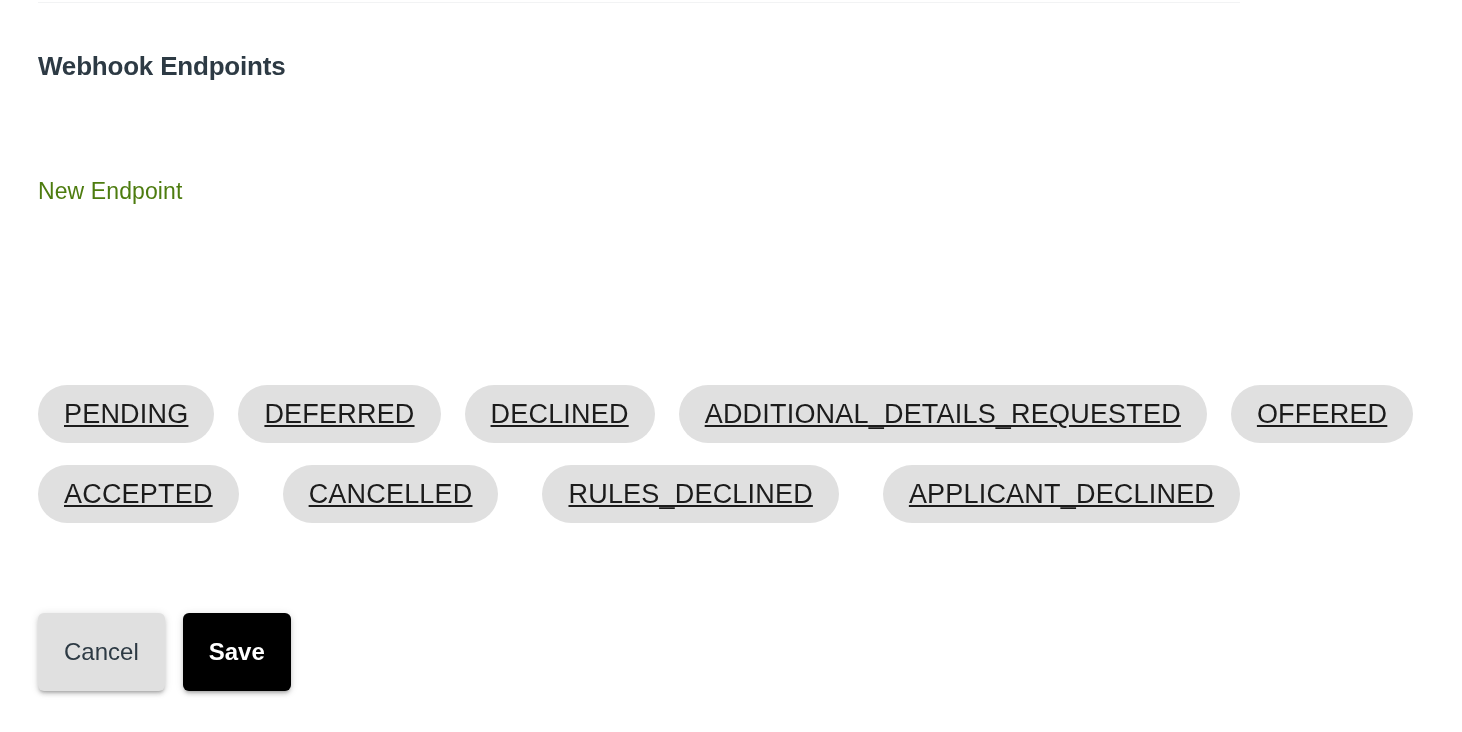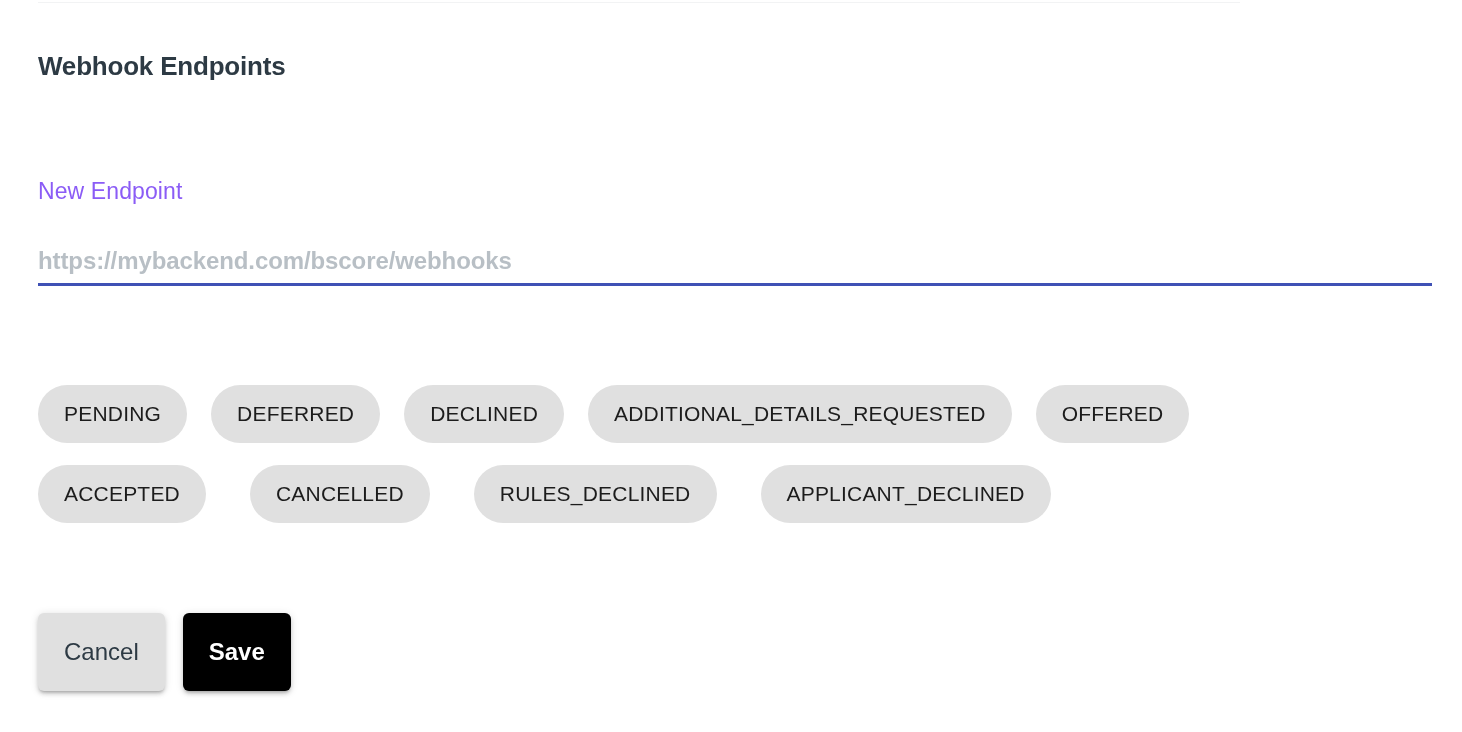--- a/index.html
+++ b/index.html
@@ -49,21 +49,21 @@
   
   .field {
     position: absolute;
     left: 38px;
     top: 176px;
     width: 1394px;
   }
   .field-label {
     font-size: 23px;
     font-weight: normal;
-    color: #8b5cf6;
+    color: #4d7c0f;
     line-height: 30px;
     letter-spacing: 0.1px;
     white-space: nowrap;
   }
   .field-input-wrap {
     margin-top: 38px;
     position: relative;
     height: 42px;
   }
   .field-input {
@@ -122,26 +122,27 @@
   .chip-row:last-child { margin-bottom: 0; gap: 44px; }
   .chip {
     display: inline-flex;
     align-items: center;
     justify-content: center;
     height: 58px;
     padding: 12px 26px;
     border-radius: 29px;
     background: #e0e0e0;
     color: #1c1c1c;
-    font-size: 21px;
+    font-size: 27px;
     font-weight: normal;
     letter-spacing: 0.2px;
     white-space: nowrap;
     cursor: pointer;
     user-select: none;
+    text-decoration: underline;
   }
 
   
   .actions {
     position: absolute;
     left: 38px;
     top: 613px;
     display: flex;
     flex-direction: row;
     align-items: center;
@@ -179,24 +180,20 @@
 <body>
 
 <div class="page">
 
   <div class="top-rule"></div>
 
   <h1 class="panel-title">Webhook Endpoints</h1>
 
   <div class="field">
     <div class="field-label">New Endpoint</div>
-    <div class="field-input-wrap">
-      <input class="field-input" type="text" placeholder="https://mybackend.com/bscore/webhooks" style="">
-      <div class="field-underline"></div>
-    </div>
   </div>
 
   <div class="chips-section">
     <div class="chips-rows">
 
       <div class="chip-row">
         <span class="chip">PENDING</span>
         <span class="chip">DEFERRED</span>
         <span class="chip">DECLINED</span>
         <span class="chip">ADDITIONAL_DETAILS_REQUESTED</span>

